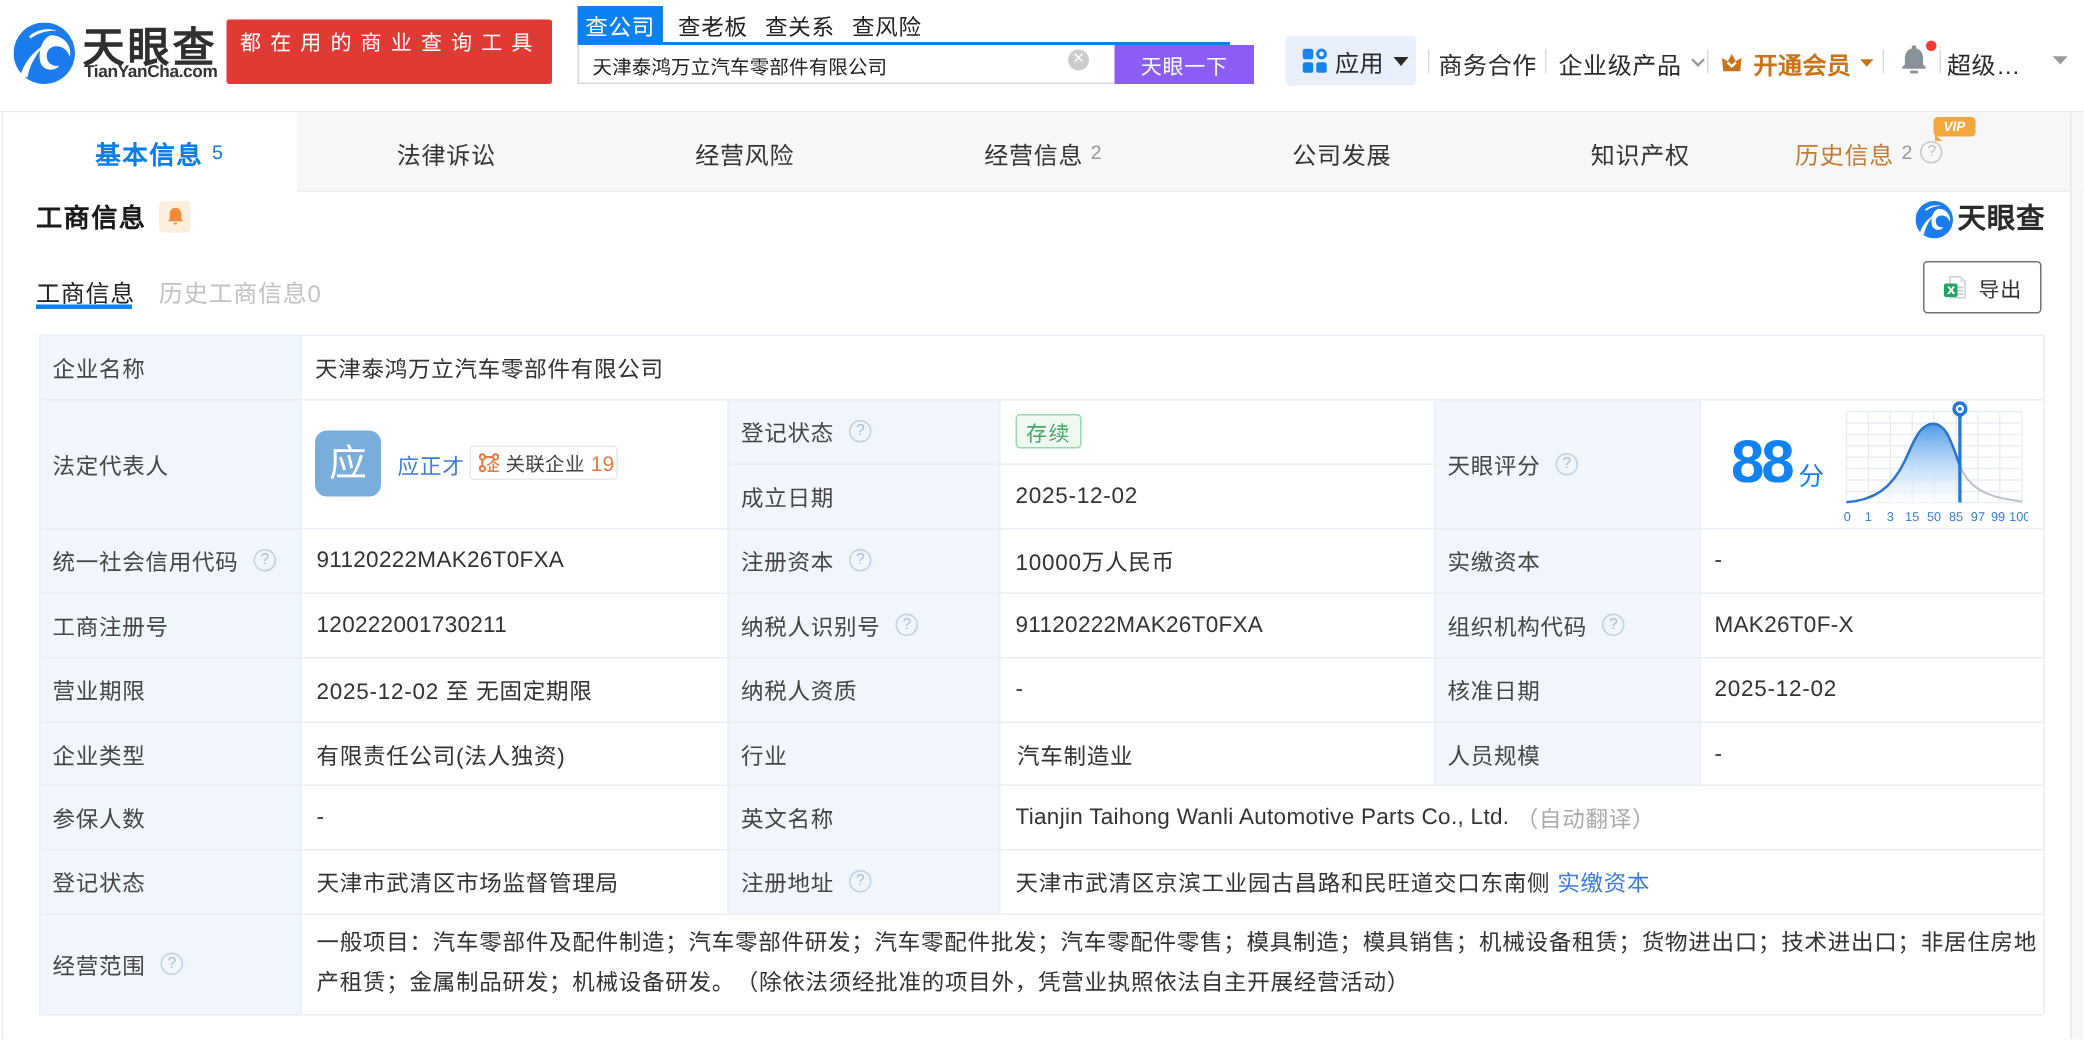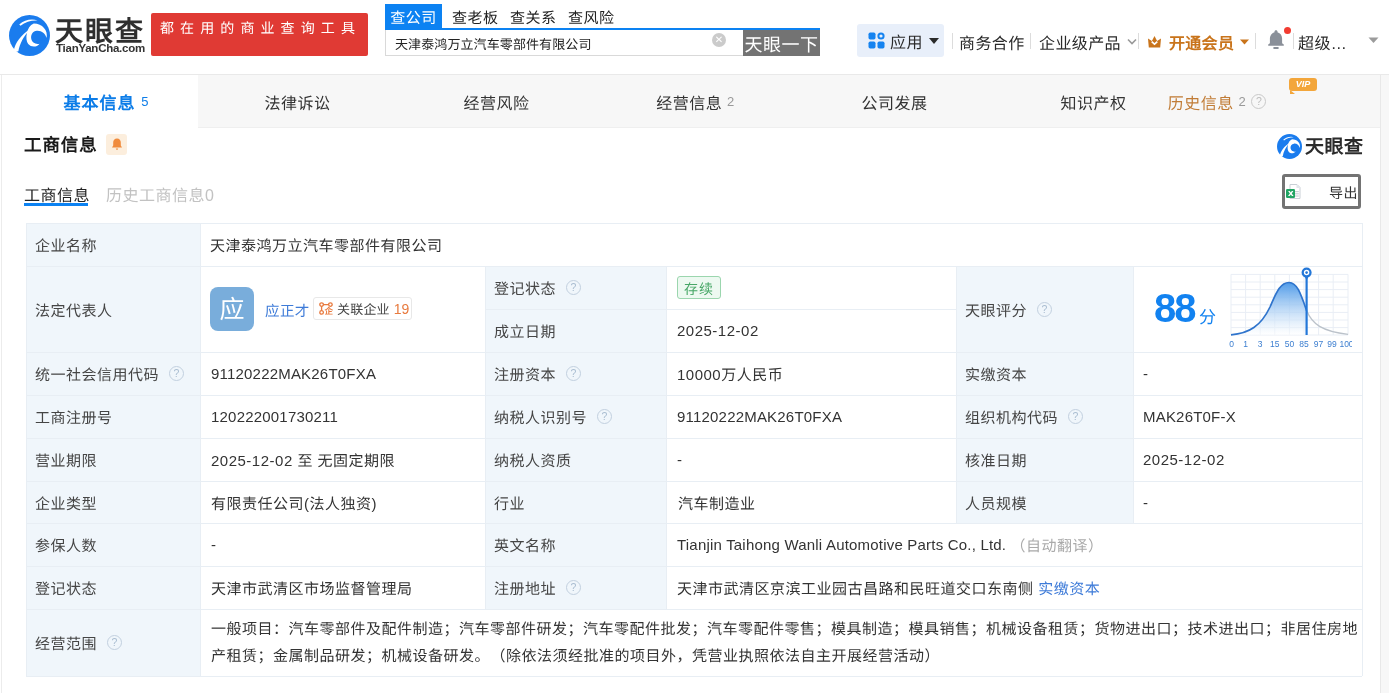--- a/index.html
+++ b/index.html
@@ -42,21 +42,21 @@
 <div class="f" style="left:452px;top:4px;height:24px;font-size:15px;color:#222;letter-spacing:.5px">查老板</div>
 <div class="f" style="left:510px;top:4px;height:24px;font-size:15px;color:#222;letter-spacing:.5px">查关系</div>
 <div class="f" style="left:568px;top:4px;height:24px;font-size:15px;color:#222;letter-spacing:.5px">查风险</div>
 <div class="a" style="left:385px;top:28px;width:435px;height:2px;background:#0C82F2"></div>
 
 <div class="a" style="left:385px;top:30px;width:358px;height:26px;background:#fff;border-left:1px solid #D9D9D9;border-bottom:1px solid #D9D9D9"></div>
 <div class="f" style="left:395px;top:30px;height:26px;font-size:13px;color:#222;letter-spacing:.1px">天津泰鸿万立汽车零部件有限公司</div>
 <div class="a" style="left:712px;top:33px;width:14px;height:14px;border-radius:50%;background:#CBCBCB"></div>
 <div class="a" style="left:712px;top:31.5px;width:14px;height:14px;color:#fff;font-size:10px;text-align:center;line-height:16px">✕</div>
 
-<div class="f" style="left:743px;top:30px;width:77px;height:26px;background:#737373;justify-content:center;color:#fff;font-size:18px;letter-spacing:.5px">天眼一下</div>
+<div class="f" style="left:743px;top:30px;width:93px;height:26px;background:#8b5cf6;justify-content:center;color:#fff;font-size:14px;letter-spacing:.5px">天眼一下</div>
 
 <div class="f" style="left:857px;top:24px;width:87px;height:33px;background:#E8EFFA;border-radius:3px">
 <svg style="margin-left:11px" width="17" height="17" viewBox="0 0 17 17" fill="#1583F0">
 <rect x="0.5" y="0.5" width="7" height="7" rx="1.7"></rect>
 <rect x="0.5" y="9.5" width="7" height="7" rx="1.7"></rect>
 <rect x="9.5" y="9.5" width="7" height="7" rx="1.7"></rect>
 <circle cx="13" cy="4" r="2.6" fill="none" stroke="#1583F0" stroke-width="2"></circle>
 </svg>
 <span class="hmenu" style="margin-left:5px">应用</span>
 <span style="margin-left:6px;width:0;height:0;border-left:5px solid transparent;border-right:5px solid transparent;border-top:6px solid #2A2A2A"></span>
@@ -94,21 +94,21 @@
   </svg>
 
 <div class="a" style="left:0;top:75px;width:1389px;height:53px;background:#F7F7F7;border-bottom:1px solid #EFEFEF"></div>
 <div class="a" style="left:0;top:75px;width:198px;height:53px;background:#fff"></div>
 <div class="navtab" style="left:0;width:198px;color:#0D7DE8;font-weight:bold;font-size:17px;letter-spacing:1px;padding-left:14px">基本信息&nbsp;<span style="font-size:13px;font-weight:normal;color:#0D7DE8;letter-spacing:0">5</span></div>
 <div class="navtab" style="left:198px;width:199px">法律诉讼</div>
 <div class="navtab" style="left:397px;width:199px">经营风险</div>
 <div class="navtab" style="left:596px;width:199px">经营信息&nbsp;<span style="font-size:13px;color:#999">2</span></div>
 <div class="navtab" style="left:795px;width:199px">公司发展</div>
 <div class="navtab" style="left:994px;width:199px">知识产权</div>
-<div class="navtab" style="left:1137px;width:196px;color:#C17C36;padding-right:36px">历史信息&nbsp;<span style="font-size:13px;color:#999">2</span><span class="q" style="margin-left:5px;border-color:#C9C9C9;color:#BDBDBD">?</span></div>
+<div class="navtab" style="left:1166px;width:196px;color:#C17C36;padding-right:36px">历史信息&nbsp;<span style="font-size:13px;color:#999">2</span><span class="q" style="margin-left:5px;border-color:#C9C9C9;color:#BDBDBD">?</span></div>
 <div class="a" style="left:1289px;top:78px;width:28px;height:13px;background:#F3A63B;border-radius:3px;color:#fff;font-size:9px;font-weight:bold;font-style:italic;text-align:center;line-height:13px">VIP</div>
 <div class="a" style="left:1290px;top:90px;width:0;height:0;border-left:5px solid #F3A63B;border-top:4px solid transparent;border-bottom:0 solid transparent;border-right:3px solid transparent"></div>
 
 <div class="a" style="left:24px;top:135px;font-size:17.5px;line-height:21px;font-weight:bold;color:#1A1A1A;letter-spacing:.9px">工商信息</div>
 <div class="f" style="left:106px;top:134px;width:21px;height:21px;background:#FCEEDD;border-radius:3px;justify-content:center">
 <svg width="12" height="13" viewBox="0 0 12 13">
       <path d="M6,0.5 C3.5,0.5 2.2,2.4 2.2,4.6 L2.2,7.6 L1,9.5 L11,9.5 L9.8,7.6 L9.8,4.6 C9.8,2.4 8.5,0.5 6,0.5 Z M4.8,10.5 C5,11.4 5.4,11.8 6,11.8 C6.6,11.8 7,11.4 7.2,10.5 Z" fill="#F08B3D"></path>
     </svg>
 </div>
 
@@ -120,21 +120,21 @@
 <path d="M29,10 C39,10 46,18 44,27 C42.5,21.5 38,18 32.5,18.5 C28,19 25.3,23 26,27.5 C26.8,32 31,34.8 35.8,33.6 C32.5,38 26,38 22.5,34 C18.5,29 20,13.5 29,10 Z"></path>
 </g>
 <path fill="#1A7CEE" d="M27,28 C31,31.5 38.5,31.3 43.5,26.5 C40,35 29.5,34.8 27,28 Z"></path>
 </svg>
 <div class="a" style="left:1305px;top:137px;font-size:19px;line-height:19px;font-weight:bold;color:#2B2B2B;letter-spacing:.5px">天眼查</div>
 
 <div class="a" style="left:24px;top:182px;font-size:16px;color:#222;letter-spacing:.5px">工商信息</div>
 <div class="a" style="left:24px;top:203px;width:64px;height:3px;background:#0C82F2"></div>
 <div class="a" style="left:106px;top:182px;font-size:16px;color:#C2C2C2;letter-spacing:.5px">历史工商信息0</div>
 
-<div class="f" style="left:1282px;top:174px;width:79px;height:35px;border:3px solid #737373;border-radius:3px;justify-content:space-between">
+<div class="f" style="left:1282px;top:174px;width:79px;height:35px;border:1px solid #737373;border-radius:3px;justify-content:center">
 <svg width="17" height="17" viewBox="0 0 17 17">
 <path d="M5,1.5 h7 l3,3 v11 h-10 z" fill="#fff" stroke="#C9CFD6" stroke-width="1"></path>
 <path d="M11.5,1.5 l3.5,3.5 h-3.5 z" fill="#E2E6EB"></path>
 <rect x="10" y="8" width="3.8" height="1.2" fill="#C9CFD6"></rect>
       <rect x="10" y="10.2" width="3.8" height="1.2" fill="#C9CFD6"></rect>
       <rect x="10" y="12.4" width="3.8" height="1.2" fill="#C9CFD6"></rect>
 <rect x="1" y="6" width="9" height="9" rx="1.2" fill="#21A463"></rect>
 <path d="M3.1,8 L4.9,10.4 L3,13 h1.7 L5.8,11.5 L6.9,13 h1.7 L6.7,10.4 L8.4,8 H6.8 L5.8,9.5 L4.8,8 Z" fill="#fff"></path>
 </svg>
 <span style="margin-left:7px;font-size:14px;color:#333;letter-spacing:.5px">导出</span>

